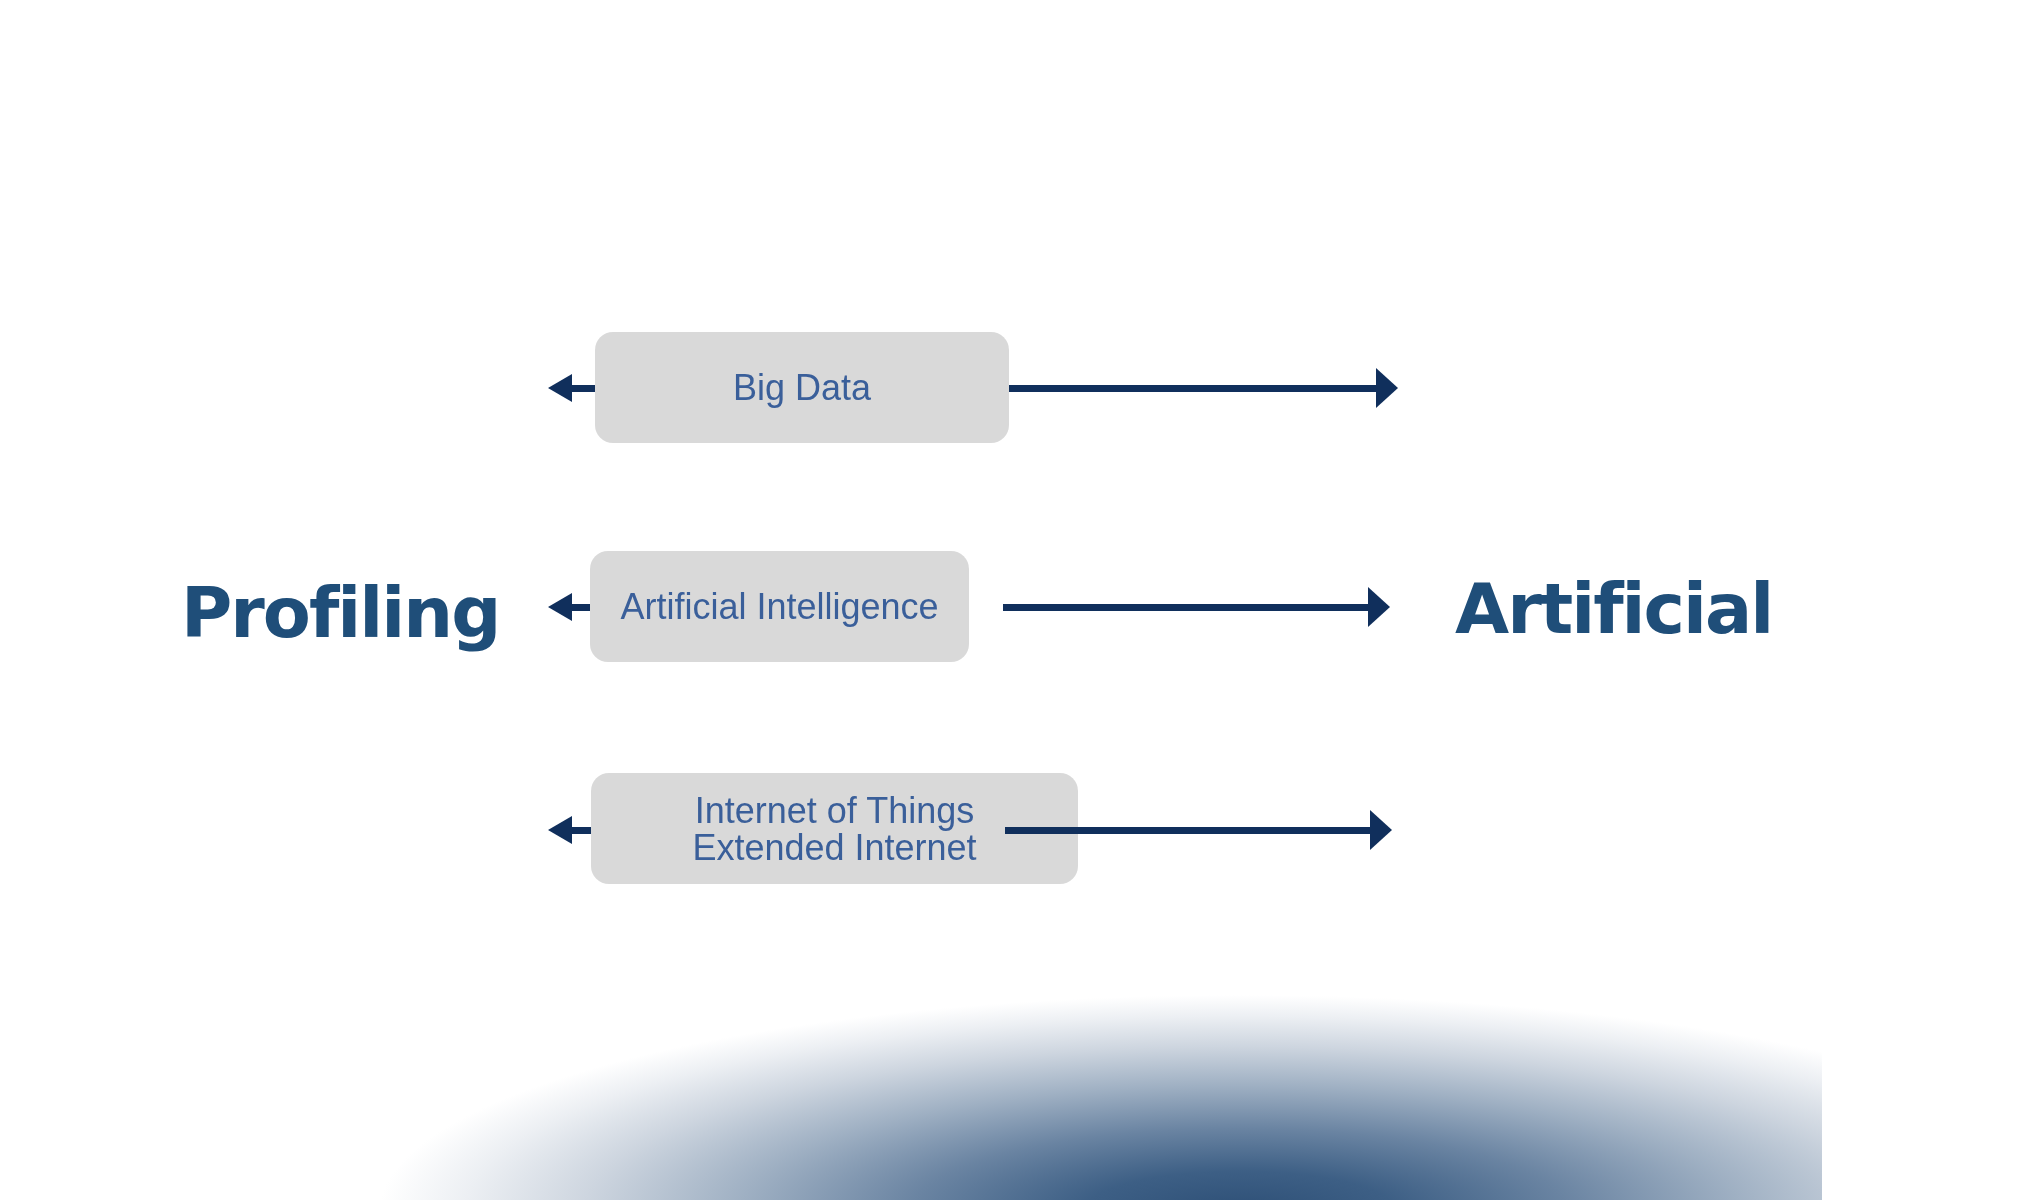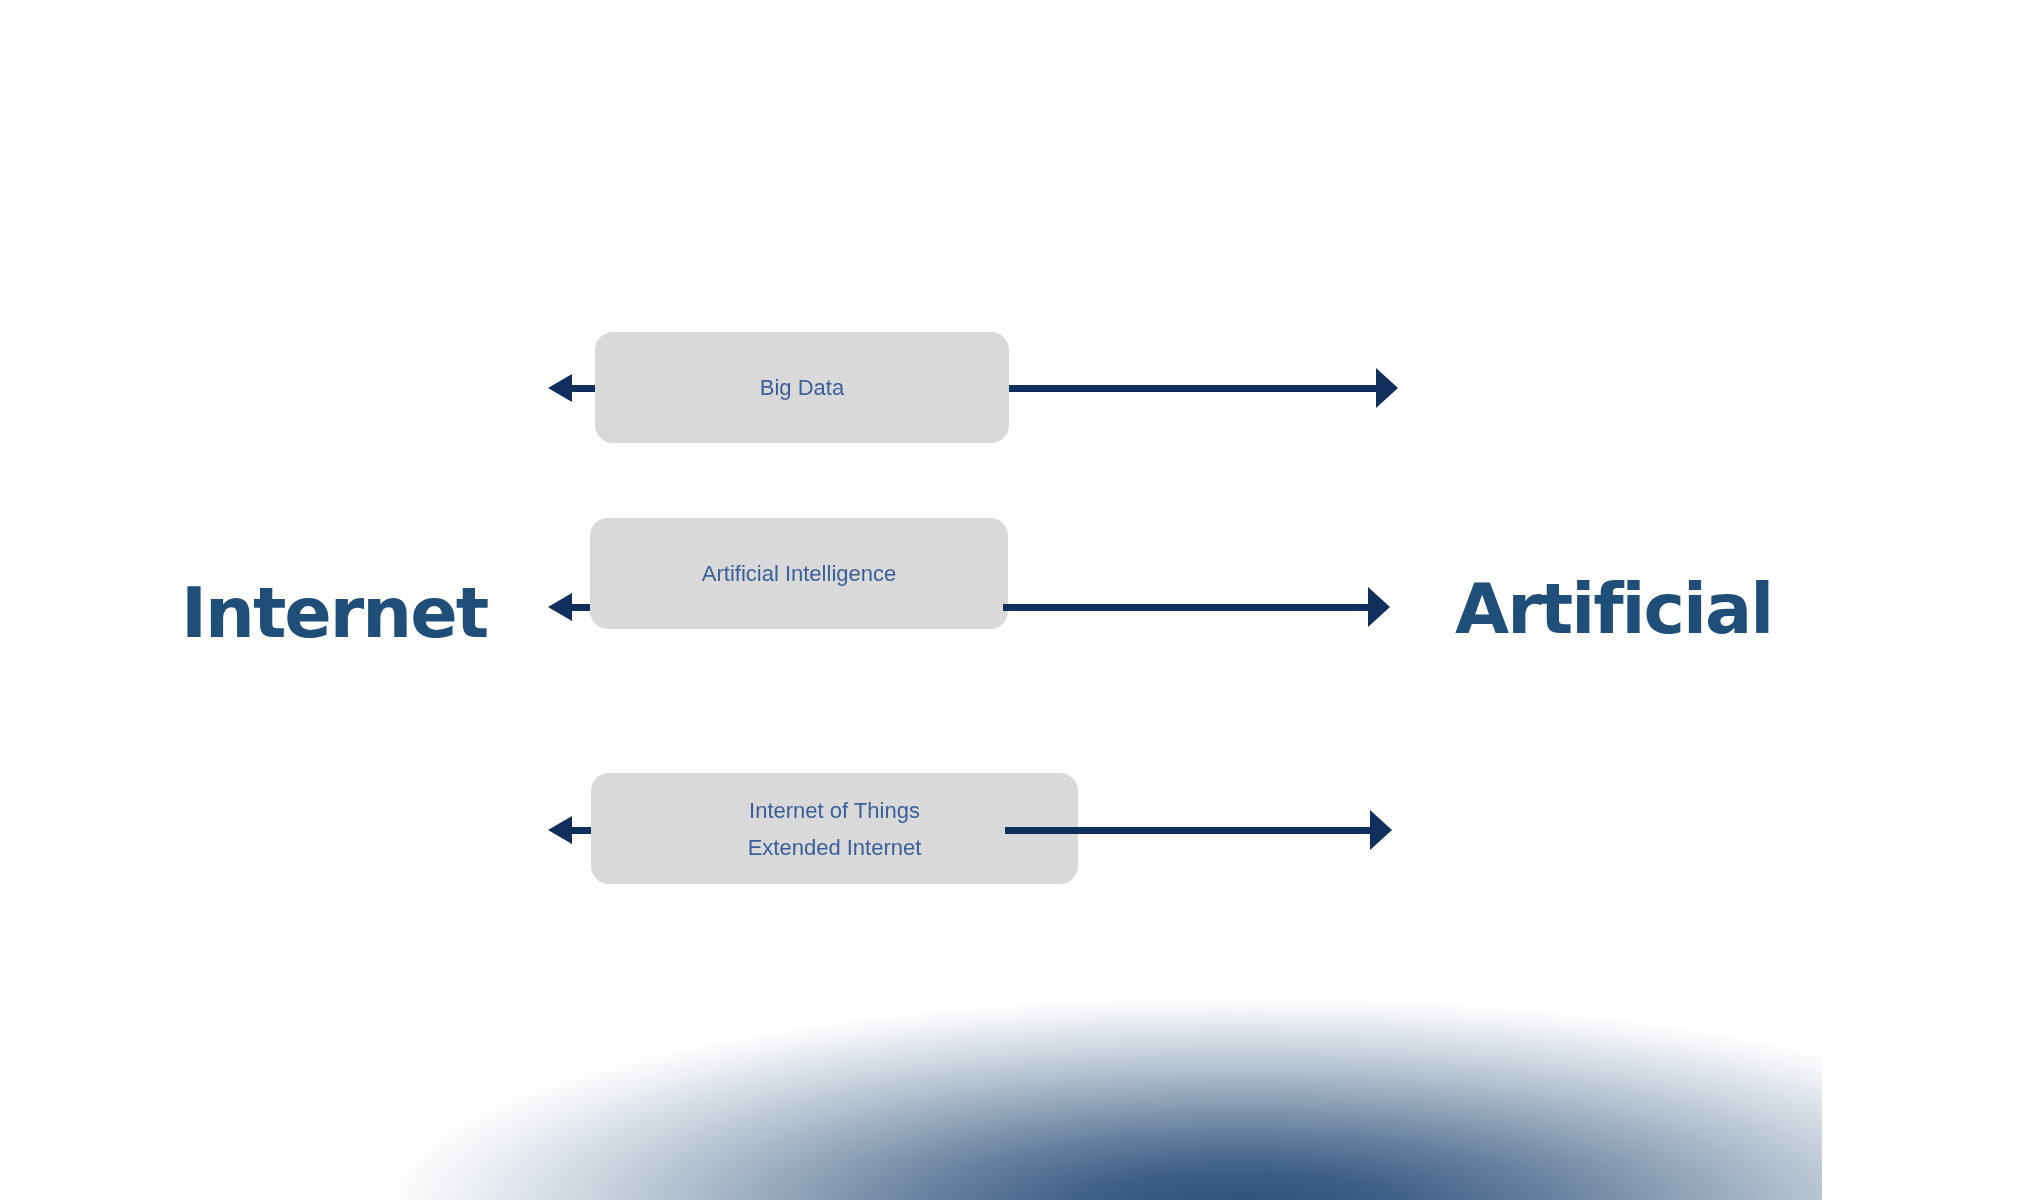--- a/index.html
+++ b/index.html
@@ -22,21 +22,21 @@
     #label-left { left: 181px; top: 578px; }
     #label-right { left: 1455px; top: 574px; }
     .box {
       position: absolute;
       background: #d9d9d9;
       border-radius: 18px;
       display: flex; align-items: center; justify-content: center;
       flex-direction: column;
       color: #3a5f9a;
       font-family: "Liberation Sans", "DejaVu Sans", sans-serif;
-      font-size: 22px;
+      font-size: 36px;
       line-height: 37px;
       text-align: center;
     }
     .shaft {
       position: absolute;
       height: 7px;
       background: #102f5c;
     }
     .head-left {
       position: absolute;
@@ -65,37 +65,37 @@
         #cdd5df 76%,
         #eceff3 90%,
         rgba(255,255,255,0) 100%);
     }
   </style>
 </head>
 <body>
 
 <div>
 
-  <div id="label-left" class="side-label">Internet</div>
+  <div id="label-left" class="side-label">Profiling</div>
   <div id="label-right" class="side-label">Artificial</div>
 
   <div>
     <div class="head-left" style="left:548px; top:374px;"></div>
     <div class="shaft" style="left:570px; top:385px; width:30px;"></div>
     <div class="box" style="left:595px; top:332px; width:414px; height:111px;">
       <span>Big Data</span>
     </div>
     <div class="shaft" style="left:1009px; top:385px; width:370px;"></div>
     <div class="head-right" style="left:1376px; top:368px;"></div>
   </div>
 
   <div>
     <div class="head-left" style="left:548px; top:593px;"></div>
     <div class="shaft" style="left:570px; top:604px; width:24px;"></div>
-    <div class="box" style="left:590px; top:518px; width:418px; height:111px;">
+    <div class="box" style="left:590px; top:551px; width:379px; height:111px;">
       <span>Artificial Intelligence</span>
     </div>
     <div class="shaft" style="left:1003px; top:604px; width:368px;"></div>
     <div class="head-right" style="left:1368px; top:587px;"></div>
   </div>
 
   <div>
     <div class="head-left" style="left:548px; top:816px;"></div>
     <div class="shaft" style="left:570px; top:827px; width:25px;"></div>
     <div class="box" style="left:591px; top:773px; width:487px; height:111px;text-align:right;">

